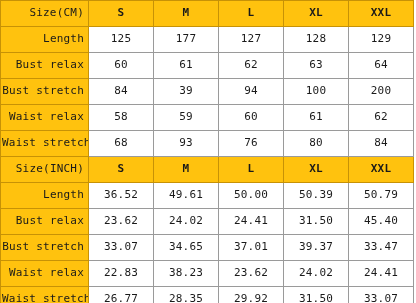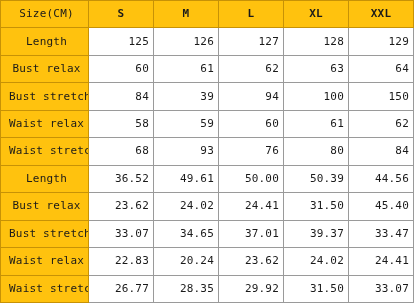--- a/index.html
+++ b/index.html
@@ -39,32 +39,32 @@
     overflow: hidden;
   }
 
   
   td.gold {
     background: #FFC20E;
     border-color: #c79206;
   }
 
   td.row-label {
-    text-align: center;
-    padding-left: 8px;
+    text-align: right;
+    padding-left: 1px;
   }
 
   td.head-cell {
     text-align: center;
     font-weight: bold;
   }
 
   td.value {
     background: #ffffff;
-    text-align: right;
+    text-align: center;
   }
 
   td.spacer {
     border: none;
     background: #ffffff;
     padding: 0;
   }
 </style>
 </head>
 <body>
@@ -87,21 +87,21 @@
       <td class="gold head-cell">M</td>
       <td class="gold head-cell">L</td>
       <td class="gold head-cell">XL</td>
       <td class="gold head-cell">XXL</td>
       <td class="spacer"></td>
     </tr>
 
     <tr>
       <td class="gold row-label">Length</td>
       <td class="value">125</td>
-      <td class="value">126</td>
+      <td class="value">177</td>
       <td class="value">127</td>
       <td class="value">128</td>
       <td class="value">129</td>
       <td class="spacer"></td>
     </tr>
 
     <tr>
       <td class="gold row-label">Bust relax</td>
       <td class="value">60</td>
       <td class="value">61</td>
@@ -110,21 +110,21 @@
       <td class="value">64</td>
       <td class="spacer"></td>
     </tr>
 
     <tr>
       <td class="gold row-label">Bust stretch</td>
       <td class="value">84</td>
       <td class="value">39</td>
       <td class="value">94</td>
       <td class="value">100</td>
-      <td class="value">150</td>
+      <td class="value">200</td>
       <td class="spacer"></td>
     </tr>
 
     <tr>
       <td class="gold row-label">Waist relax</td>
       <td class="value">58</td>
       <td class="value">59</td>
       <td class="value">60</td>
       <td class="value">61</td>
       <td class="value">62</td>
@@ -134,28 +134,37 @@
     <tr>
       <td class="gold row-label">Waist stretch</td>
       <td class="value">68</td>
       <td class="value">93</td>
       <td class="value">76</td>
       <td class="value">80</td>
       <td class="value">84</td>
       <td class="spacer"></td>
     </tr>
 
+    <tr>
+      <td class="gold row-label">Size(INCH)</td>
+      <td class="gold head-cell">S</td>
+      <td class="gold head-cell">M</td>
+      <td class="gold head-cell">L</td>
+      <td class="gold head-cell">XL</td>
+      <td class="gold head-cell">XXL</td>
+      <td class="spacer"></td>
+    </tr>
 
     <tr>
       <td class="gold row-label">Length</td>
       <td class="value">36.52</td>
       <td class="value">49.61</td>
       <td class="value">50.00</td>
       <td class="value">50.39</td>
-      <td class="value">44.56</td>
+      <td class="value">50.79</td>
       <td class="spacer"></td>
     </tr>
 
     <tr>
       <td class="gold row-label">Bust relax</td>
       <td class="value">23.62</td>
       <td class="value">24.02</td>
       <td class="value">24.41</td>
       <td class="value">31.50</td>
       <td class="value">45.40</td>
@@ -168,21 +177,21 @@
       <td class="value">34.65</td>
       <td class="value">37.01</td>
       <td class="value">39.37</td>
       <td class="value">33.47</td>
       <td class="spacer"></td>
     </tr>
 
     <tr>
       <td class="gold row-label">Waist relax</td>
       <td class="value">22.83</td>
-      <td class="value">20.24</td>
+      <td class="value">38.23</td>
       <td class="value">23.62</td>
       <td class="value">24.02</td>
       <td class="value">24.41</td>
       <td class="spacer"></td>
     </tr>
 
     <tr>
       <td class="gold row-label">Waist stretch</td>
       <td class="value">26.77</td>
       <td class="value">28.35</td>

